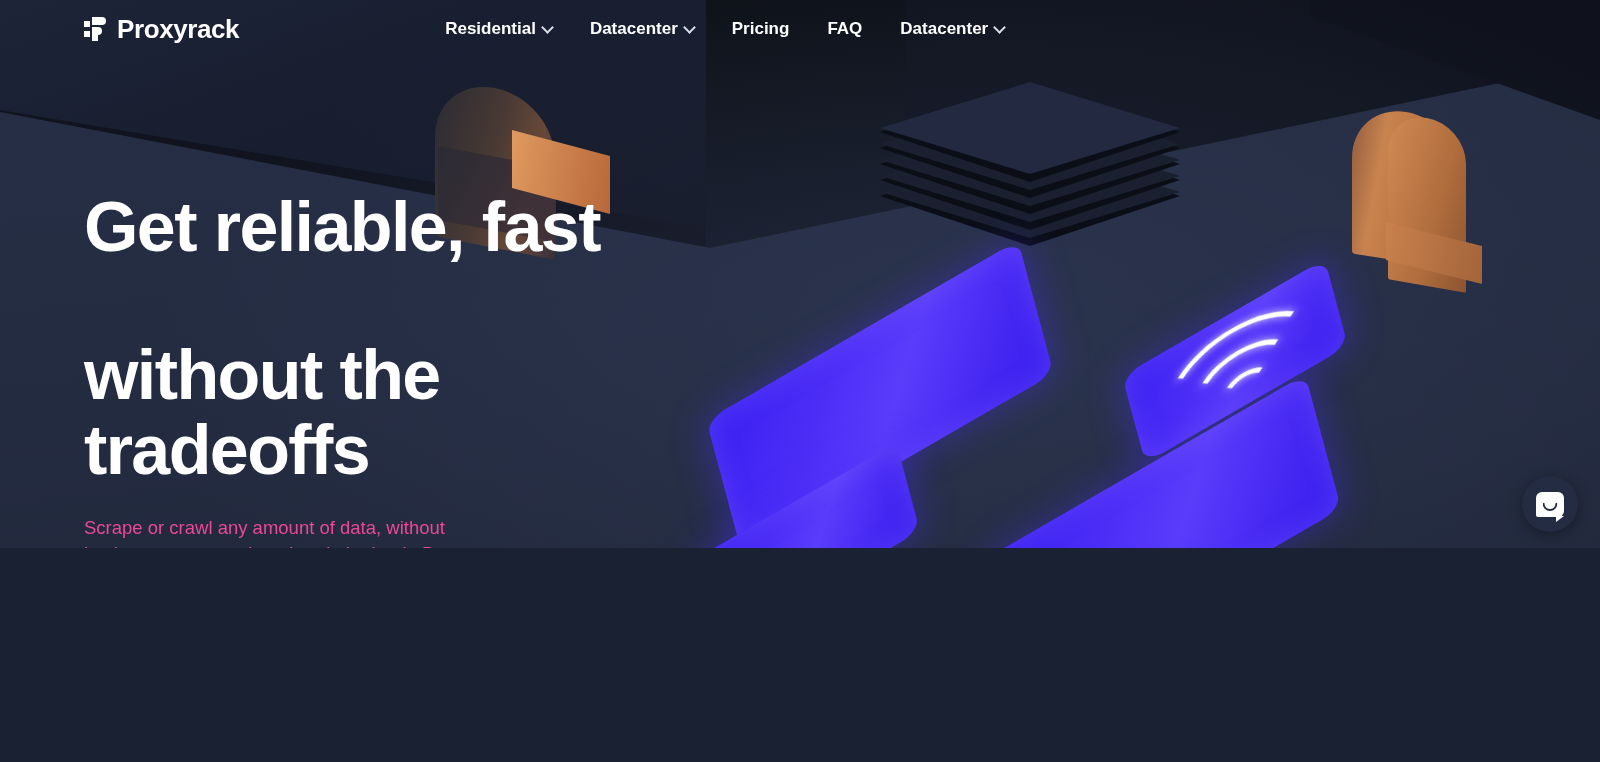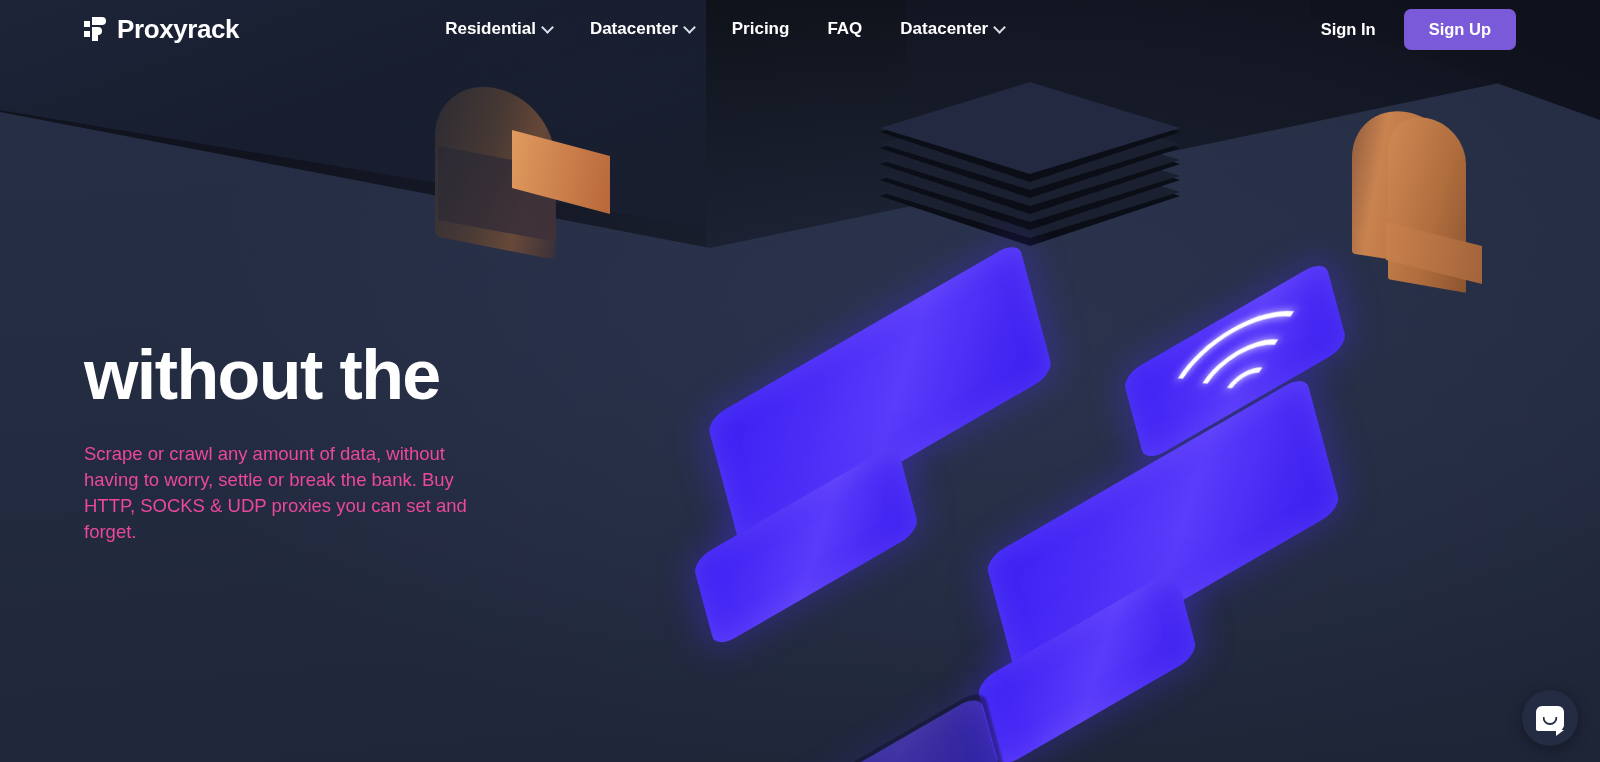--- a/index.html
+++ b/index.html
@@ -5,21 +5,21 @@
 <style>
   * { margin:0; padding:0; box-sizing:border-box; }
   html, body {
     width:1600px; height:762px;
     overflow:hidden;
     background:#1a2133;
     font-family:"Liberation Sans", sans-serif;
     -webkit-font-smoothing:antialiased;
   }
 
-  #stage{ position:relative; width:1600px; height:762px; overflow:hidden; }
+  #stage{ position:relative; width:1600px; height:548px; overflow:hidden; }
 
   
   .scene{ position:absolute; inset:0; background:#232b40; overflow:hidden; }
 
   
   .wall-back{
     position:absolute; left:0; top:0; width:1600px; height:300px;
     background:#11141f;
   }
   
@@ -324,31 +324,28 @@
       </div>
       <div class="nav-item">
         <span>FAQ</span>
       </div>
       <div class="nav-item">
         <span>Datacenter</span>
         <span class="chev"></span>
       </div>
     </nav>
 
-    <div class="auth">
-      <span class="signin">Sign In</span>
-      <button class="signup">Sign Up</button>
-    </div>
   </header>
 
   <section class="hero">
     <h1>
-      <br>
+      <span>Get reliable, fast</span><br>
       <br>
       <span>without the</span><br>
+      <span>tradeoffs</span>
     </h1>
     <p>Scrape or crawl any amount of data, without having to worry, settle or break the bank. Buy HTTP, SOCKS &amp; UDP proxies you can set and forget.</p>
   </section>
 
   <div class="intercom">
     <span class="bubble">
       <span class="smile"></span>
     </span>
   </div>
 

